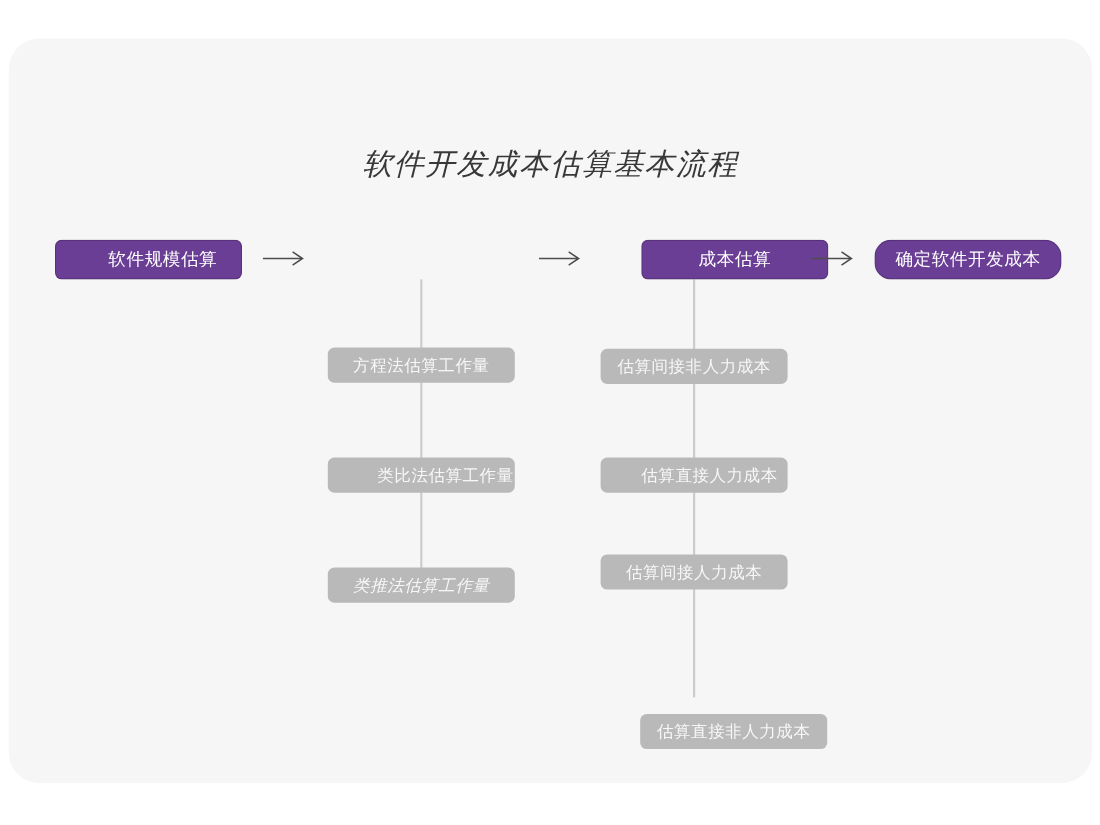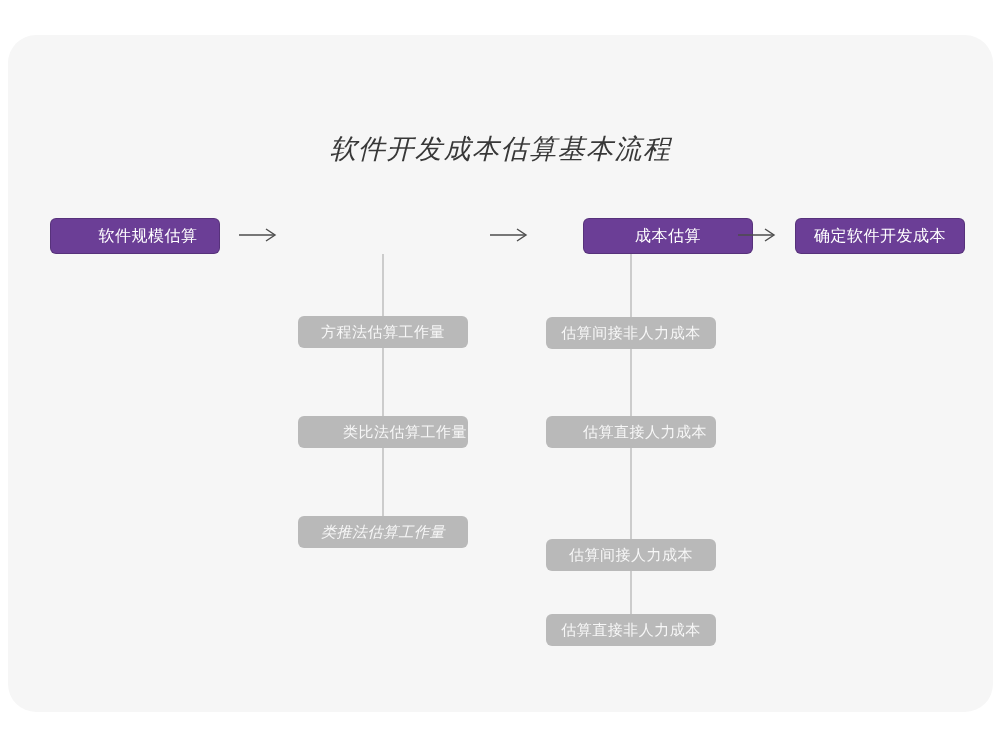--- a/index.html
+++ b/index.html
@@ -72,28 +72,28 @@
     <polyline points="29,2 38,8 29,14" fill="none" stroke="#4d4d4d" stroke-width="1.4"></polyline>
   </svg>
 
   <div class="step" style="left:538px;margin-left:37px;">成本估算</div>
 
   <svg class="arrow" style="left:728px;" width="42" height="16" viewBox="0 0 42 16">
     <line x1="2" y1="8" x2="37" y2="8" stroke="#4d4d4d" stroke-width="1.4"></line>
     <polyline points="29,2 38,8 29,14" fill="none" stroke="#4d4d4d" stroke-width="1.4"></polyline>
   </svg>
 
-  <div class="step" style="left:787px;">确定软件开发成本</div>
+  <div class="step" style="left:787px;border-radius:15px;">确定软件开发成本</div>
 
   <div class="col-effort">
     <div class="substep" style="top:281px;">方程法估算工作量</div>
     <div class="substep" style="top:381px;padding-left:44px;">类比法估算工作量</div>
     <div class="substep" style="top:481px;font-style:italic;">类推法估算工作量</div>
   </div>
 
   <div class="col-cost">
     <div class="substep" style="top:282px;text-align:right;">估算间接非人力成本</div>
     <div class="substep" style="top:381px;padding-left:28px;">估算直接人力成本</div>
-    <div class="substep" style="top:504px;">估算间接人力成本</div>
-    <div class="substep" style="top:579px;">估算直接非人力成本</div>
+    <div class="substep" style="top:469px;">估算间接人力成本</div>
+    <div class="substep" style="top:614px;margin-left:36px;">估算直接非人力成本</div>
   </div>
 
 </div>
 
 </body></html>

